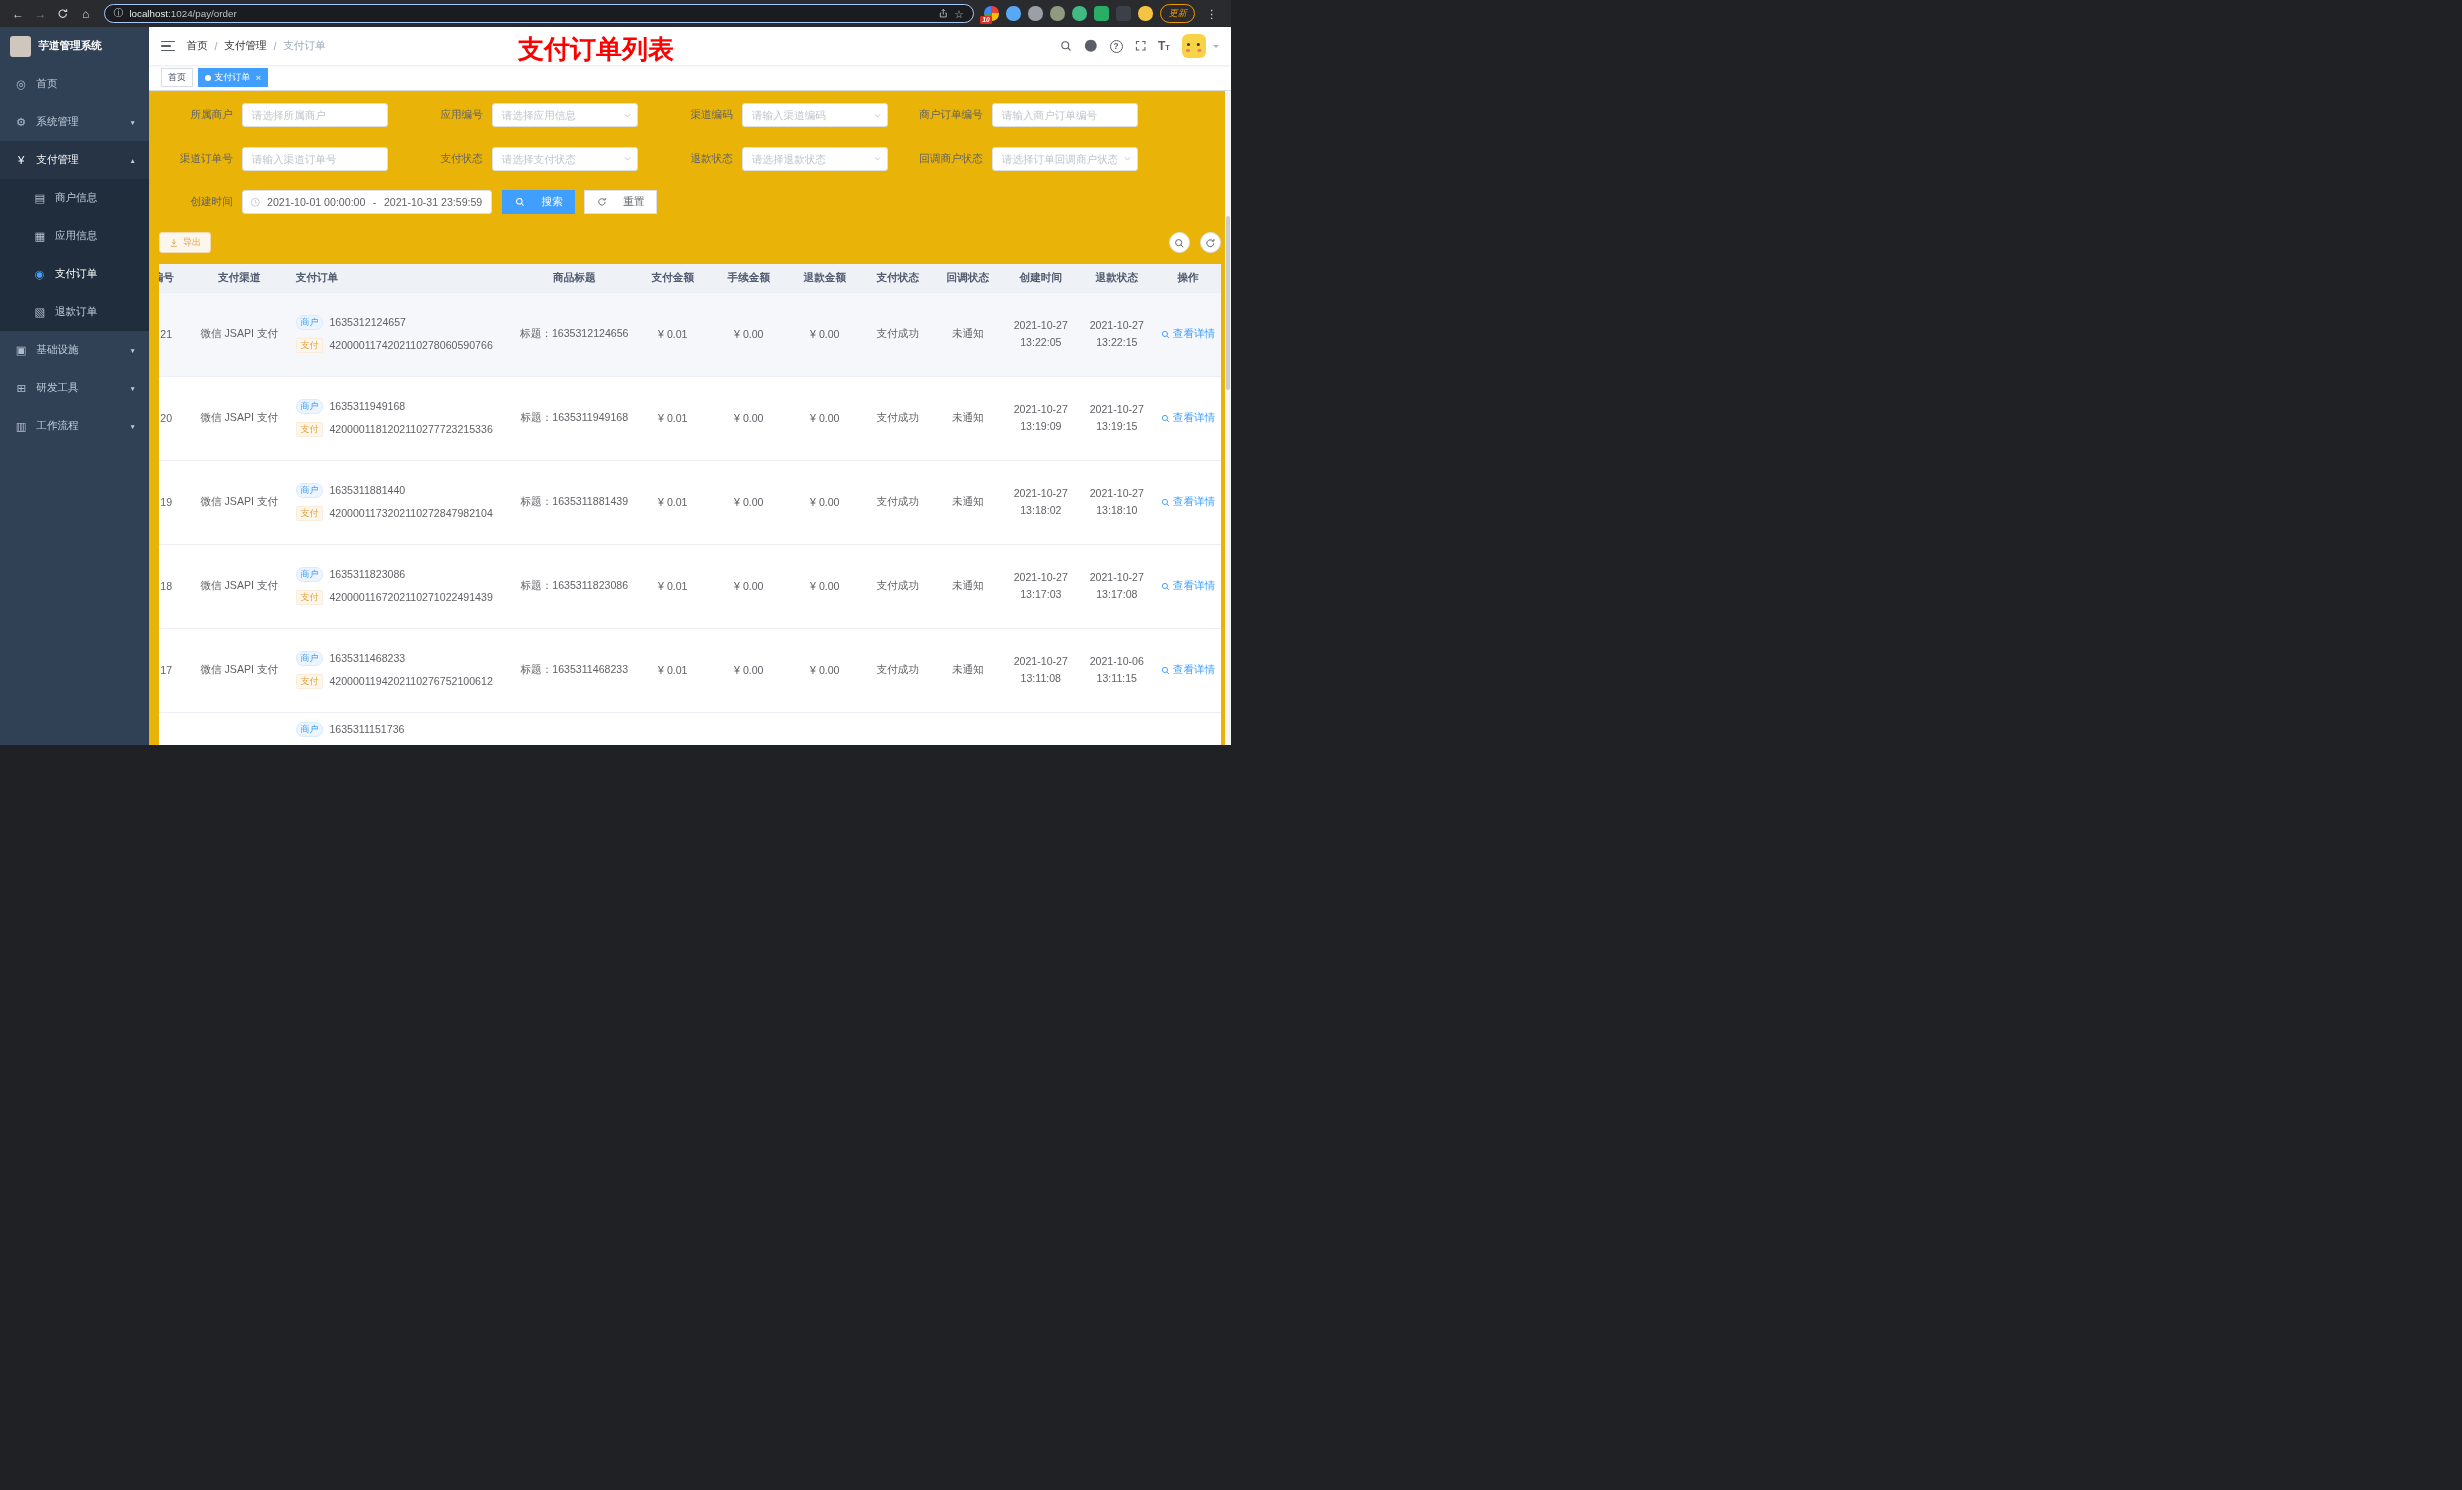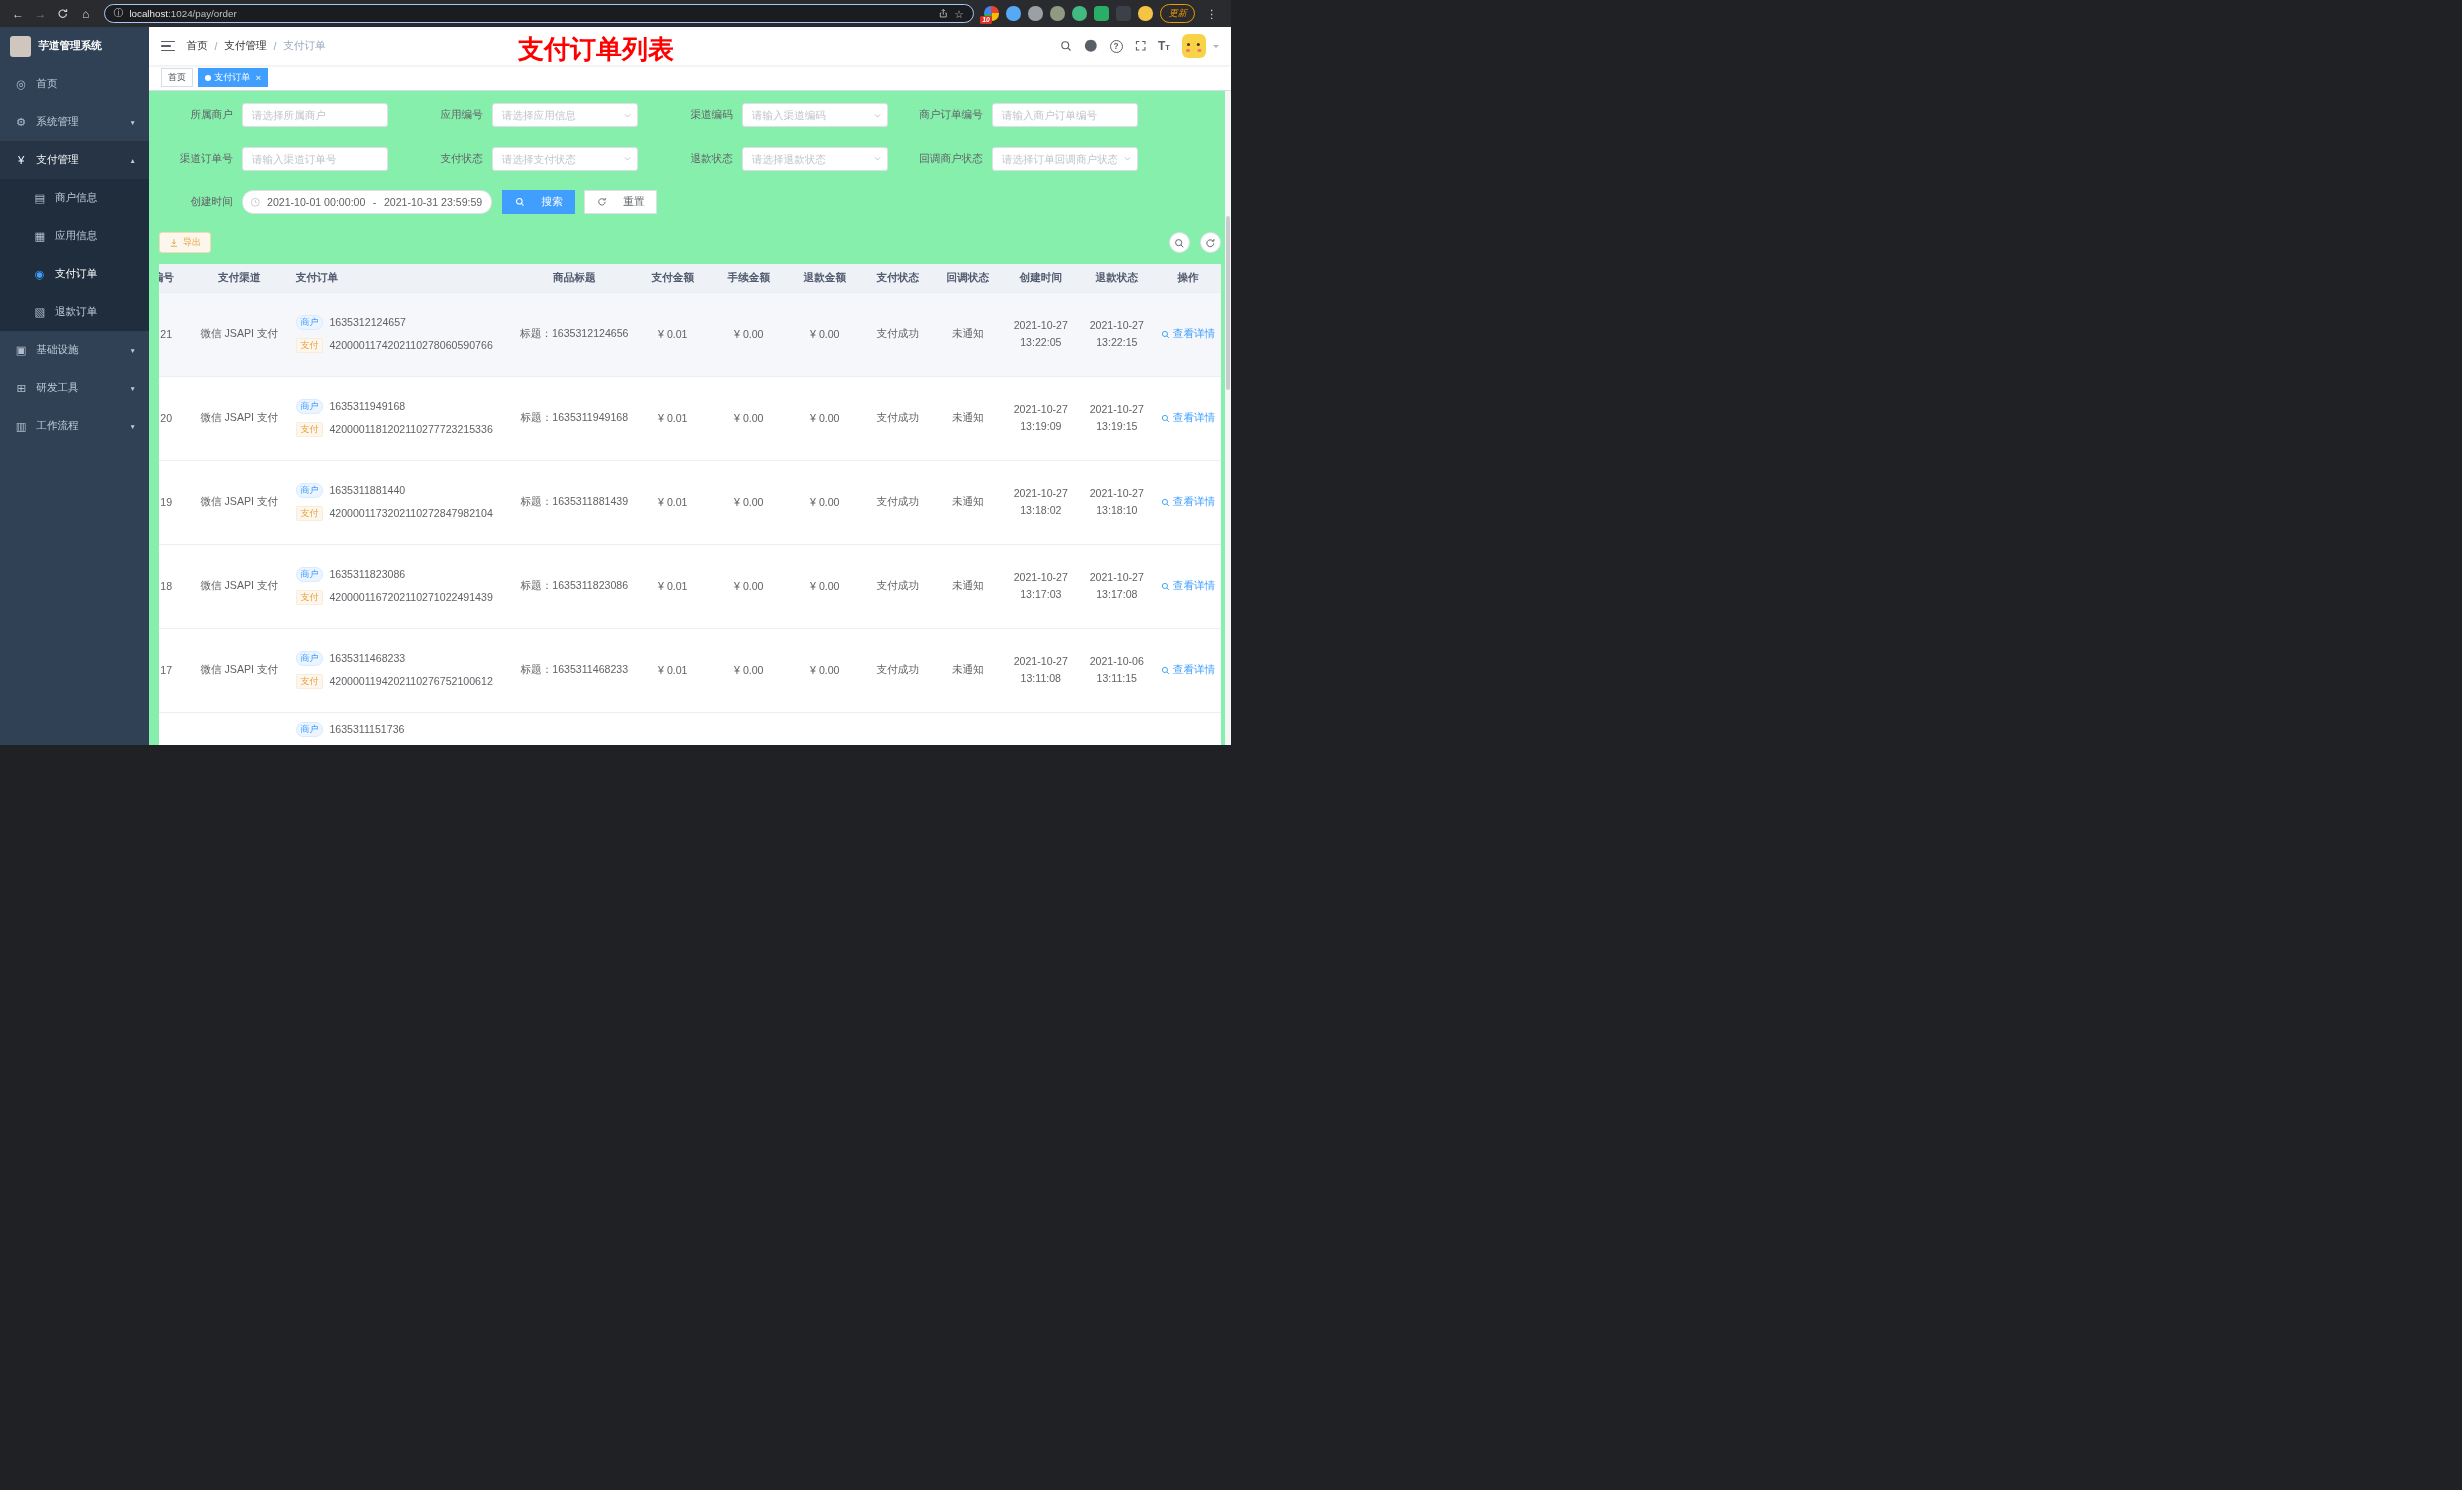--- a/index.html
+++ b/index.html
@@ -72,30 +72,30 @@
 
   
   .tagsbar{height:26px;border-bottom:0.8px solid #d8dce5;display:flex;align-items:center;padding:0 12px;gap:4.5px;background:#fff;position:relative;z-index:2;}
   .tab{height:19.7px;display:inline-flex;align-items:center;padding:0 6px;border:0.8px solid #d8dce5;background:#fff;color:#495060;font-size:9px;gap:3.8px;cursor:pointer;}
   .tab.active{background:#409eff;border-color:#409eff;color:#fff;}
   .tab-dot{width:6px;height:6px;border-radius:50%;background:#fff;display:none;}
   .tab.active .tab-dot{display:inline-block;}
   .tab-close{font-size:9.8px;line-height:1;margin-left:1.5px;}
 
   
-  .content{flex:1;padding:12px 9.8px 0;overflow:hidden;position:relative;background:#86efac;}
+  .content{flex:1;padding:12px 9.8px 0;overflow:hidden;position:relative;background:#eab308;}
   .f-grid{display:grid;grid-template-columns:250px 250px 250px 257px;row-gap:19.7px;}
   .f-item{display:flex;align-items:center;}
   .f-label{width:83px;text-align:right;padding-right:9px;font-size:10.6px;color:#606266;flex-shrink:0;white-space:nowrap;}
   .f-control{width:146px;position:relative;}
   .f-input{width:100%;height:24px;border:0.8px solid #dcdfe6;border-radius:3px;padding:0 19.7px 0 9px;font-size:10.6px;color:#606266;outline:none;font-family:inherit;background:#fff;}
   .f-input::placeholder{color:#c0c4cc;}
   .sel-caret{position:absolute;right:6px;top:7.6px;display:flex;}
   .f-row3{display:flex;align-items:center;margin-top:19.7px;}
-  .date-box{width:250px;height:24px;border:0.8px solid #dcdfe6;border-radius:11px;display:flex;align-items:center;padding:0 7.6px;gap:6px;color:#606266;font-size:10.6px;background:#fff;}
+  .date-box{width:250px;height:24px;border:0.8px solid #dcdfe6;border-radius:3px;display:flex;align-items:center;padding:0 7.6px;gap:6px;color:#606266;font-size:10.6px;background:#fff;}
   .date-val{white-space:nowrap;}
   .date-sep{color:#606266;padding:0 1.5px;}
   .btn{height:24px;border-radius:0;font-size:10.6px;display:inline-flex;align-items:center;gap:17px;padding:0 11.4px;border:0.8px solid transparent;cursor:pointer;font-family:inherit;}
   .btn-primary{background:#409eff;color:#fff;margin-left:10.6px;}
   .btn-plain{background:#fff;border-color:#dcdfe6;color:#606266;margin-left:9px;}
 
   .toolbar{display:flex;align-items:center;margin:18px 0 10.6px;}
   .btn-export{height:21px;border-radius:3px;background:#fdf6ec;border:0.8px solid #f5dab1;color:#e6a23c;display:inline-flex;align-items:center;gap:4.5px;padding:0 9px;font-size:9px;cursor:pointer;font-family:inherit;}
   .toolbar-right{margin-left:auto;display:flex;align-items:center;gap:10.6px;}
   .tool-circle{width:21px;height:21px;border-radius:50%;border:0.8px solid #dcdfe6;display:flex;align-items:center;justify-content:center;color:#606266;cursor:pointer;background:#fff;}

